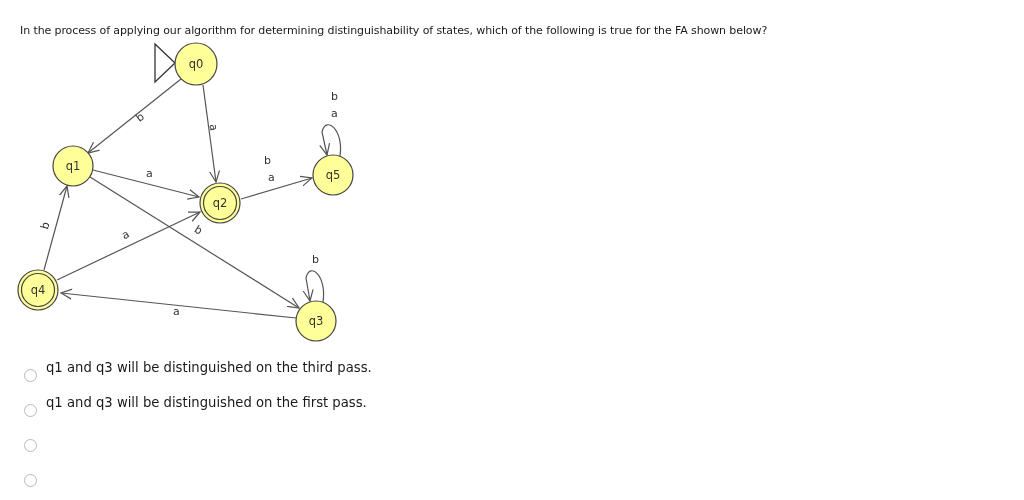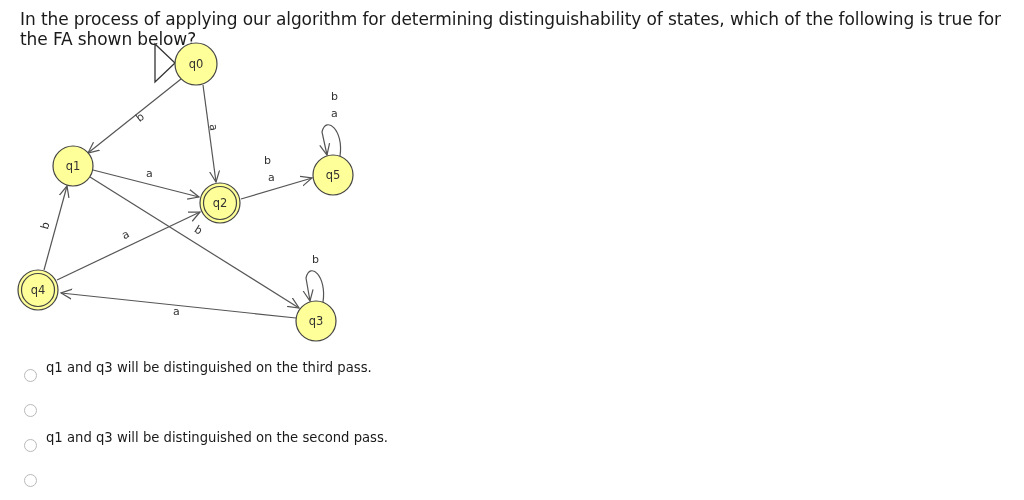--- a/index.html
+++ b/index.html
@@ -1,18 +1,18 @@
 <!DOCTYPE html>
 <html><head>
   <meta charset="utf-8">
   <style>
     html, body { margin: 0; padding: 0; background: #ffffff; }
     body { width: 1024px; height: 500px; position: relative; overflow: hidden;
            font-family: "DejaVu Sans", sans-serif; color: #1a1a1a; }
-    .question { position: absolute; left: 20px; top: 9px; font-size: 17px; letter-spacing: -0.1px; }
+    .question { position: absolute; left: 20px; top: 24px; font-size: 11px; letter-spacing: -0.1px; }
     .diagram { position: absolute; left: 0; top: 30px; width: 400px; height: 320px; }
     .diagram svg text { font-family: "DejaVu Sans", sans-serif; }
     .options { position: absolute; left: 0; top: 352px; width: 600px; }
     .option { position: absolute; left: 0; height: 30px; width: 600px; cursor: pointer; text-decoration: underline; }
     .radio { position: absolute; left: 24px; width: 13px; height: 13px; border: 1px solid #b9b9b9;
              border-radius: 50%; background: #fff; box-sizing: border-box; }
     .opt-label { position: absolute; left: 46px; top: 4px; font-size: 13.2px; white-space: nowrap; }
   </style>
 </head>
 <body>
@@ -100,21 +100,21 @@
   </svg>
 </div>
 
 <div class="options">
   <div class="option" style="top:4px">
     <span class="radio" style="top:13px"></span>
     <span class="opt-label">q1 and q3 will be distinguished on the third pass.</span>
   </div>
   <div class="option" style="top:39px">
     <span class="radio" style="top:13px"></span>
+    <span class="opt-label">q1 and q3 will be distinguished on the first pass.</span>
   </div>
   <div class="option" style="top:74px">
     <span class="radio" style="top:13px"></span>
-    <span class="opt-label">q1 and q3 will be distinguished on the second pass.</span>
   </div>
   <div class="option" style="top:109px">
     <span class="radio" style="top:13px"></span>
   </div>
 </div>
 
 </body></html>

